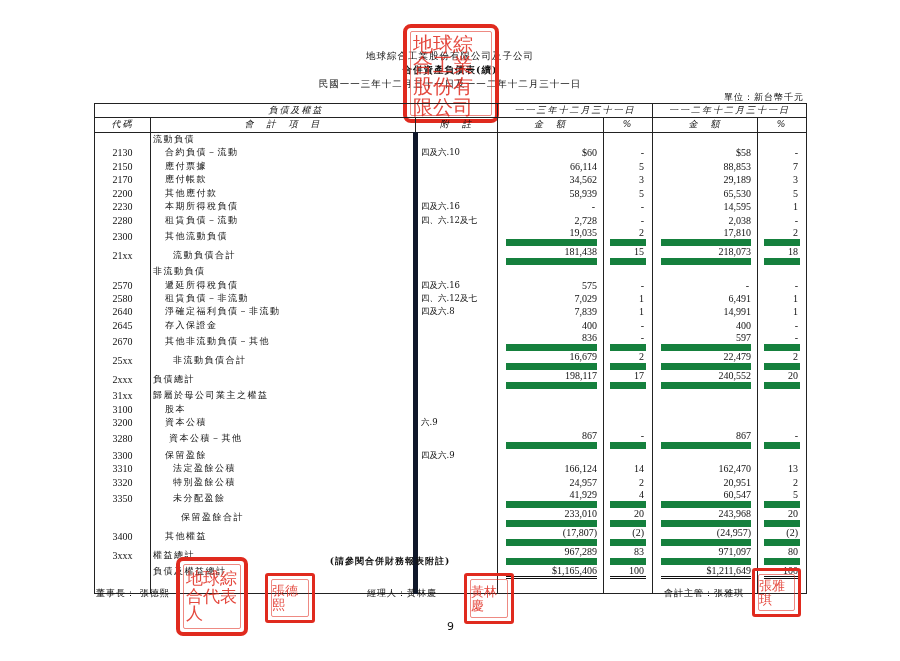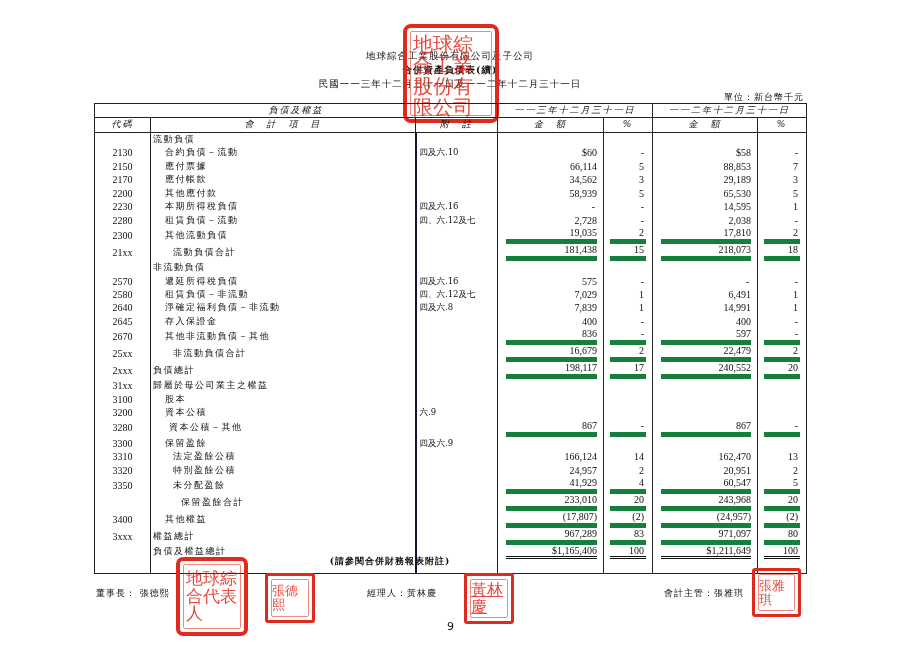--- a/index.html
+++ b/index.html
@@ -8,30 +8,30 @@
   .abs { position: absolute; }
   .title { left: 0; width: 900px; text-align: center; font-size: 9.5px; letter-spacing: 1px; }
   .unit { right: 96px; top: 91px; font-size: 9px; letter-spacing: 1px; }
   table.fs { position: absolute; left: 94px; top: 103px; border-collapse: collapse;
              table-layout: fixed; width: 712px; font-size: 9px; }
   table.fs td, table.fs th { padding: 0; height: 13.45px; line-height: 13.45px; white-space: nowrap; overflow: visible; }
   table.fs th { font-weight: normal; border: 1px solid #222; text-align: center; letter-spacing: 2px; font-style: italic; }
   .hdr1 th { height: 12px; line-height: 12px; }
   .hdr2 th { height: 12px; line-height: 12px; }
   .c-code { width: 56px; border-left: 1px solid #222; border-right: 1px solid #222; text-align: center; font-family: "Liberation Serif", serif; font-size: 10px; }
-  .c-item { width: 265px; border-right: 2px solid #0f172a; text-align: left; letter-spacing: 1.5px; }
+  .c-item { width: 265px; border-right: 5px solid #0f172a; text-align: left; letter-spacing: 1.5px; }
   .c-note { width: 82px; border-right: 1px solid #222; text-align: left; padding-left: 3px !important; font-size: 8.5px; }
   .c-amt1 { width: 106px; border-right: 1px solid #222; }
   .c-pct1 { width: 49px; border-right: 1px solid #222; }
   .c-amt2 { width: 105px; border-right: 1px solid #222; }
   .c-pct2 { width: 49px; border-right: 1px solid #222; }
   .num { font-family: "Liberation Serif", serif; font-size: 10px; }
   .amt-inner { display: block; margin: 0 6px 0 8px; text-align: right; padding-right: 0; }
   .pct-inner { display: block; margin: 0 6px; text-align: right; padding-right: 2px; }
-  .ul1 { border-bottom: 5px solid #15803d; line-height: 12px; }
+  .ul1 { border-bottom: 7px solid #15803d; line-height: 12px; }
   .dbl { border-bottom: 3px double #111; line-height: 11px; }
   .lastrow td { border-bottom: 1px solid #222; }
   .spacer td { height: 10px; line-height: 10px; }
   .footnote { top: 555px; left: 0; width: 780px; text-align: center; font-size: 9px; letter-spacing: 1px; }
   .sig { font-size: 9px; letter-spacing: 1px; top: 587px; }
   .page { top: 620px; left: 447px; font-family: "DejaVu Sans", sans-serif; font-size: 11px; }
   .stamp { border: 3px solid #e02a1e; border-radius: 5px; background: rgba(255,255,255,0.0);
            box-sizing: border-box; }
   .stamp::before { content: ""; position: absolute; inset: 3px; border: 1px solid rgba(224,42,30,0.55); border-radius: 2px; }
   .stamp-glyph { position: absolute; inset: 6px; color: #e02a1e; font-size: 15px; line-height: 1.05;
@@ -645,21 +645,21 @@
 <div class="abs sig" style="left:96px;">董事長： 張德熙</div>
 <div class="abs stamp" style="left:176px; top:557px; width:72px; height:79px; border-width:4px; border-radius:7px;">
   <div class="stamp-glyph" style="font-size:17px;">地球綜合代表人</div>
 </div>
 <div class="abs stamp" style="left:265px; top:573px; width:50px; height:50px; border-width:3px; border-radius:3px;">
   <div class="stamp-glyph" style="font-size:13px; inset:4px;">張德熙</div>
 </div>
 
 <div class="abs sig" style="left:367px;">經理人：黃林慶</div>
 <div class="abs stamp" style="left:464px; top:573px; width:50px; height:51px; border-width:3px; border-radius:3px;">
-  <div class="stamp-glyph" style="font-size:16px; inset:4px;text-decoration:underline;">黃林慶</div>
+  <div class="stamp-glyph" style="font-size:13px; inset:4px;">黃林慶</div>
 </div>
 
 <div class="abs page">9</div>
 
 <div class="abs sig" style="left:664px;">會計主管：張雅琪</div>
 <div class="abs stamp" style="left:752px; top:568px; width:49px; height:49px; border-width:3px; border-radius:3px;">
   <div class="stamp-glyph" style="font-size:13px; inset:4px;">張雅琪</div>
 </div>
 
 </body></html>

